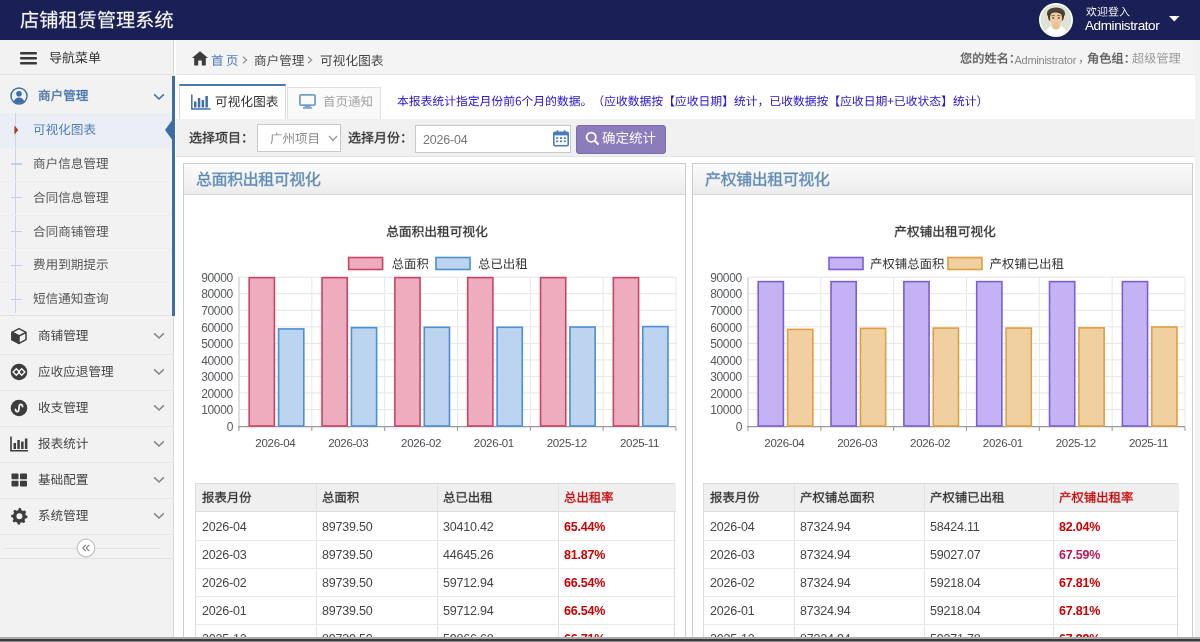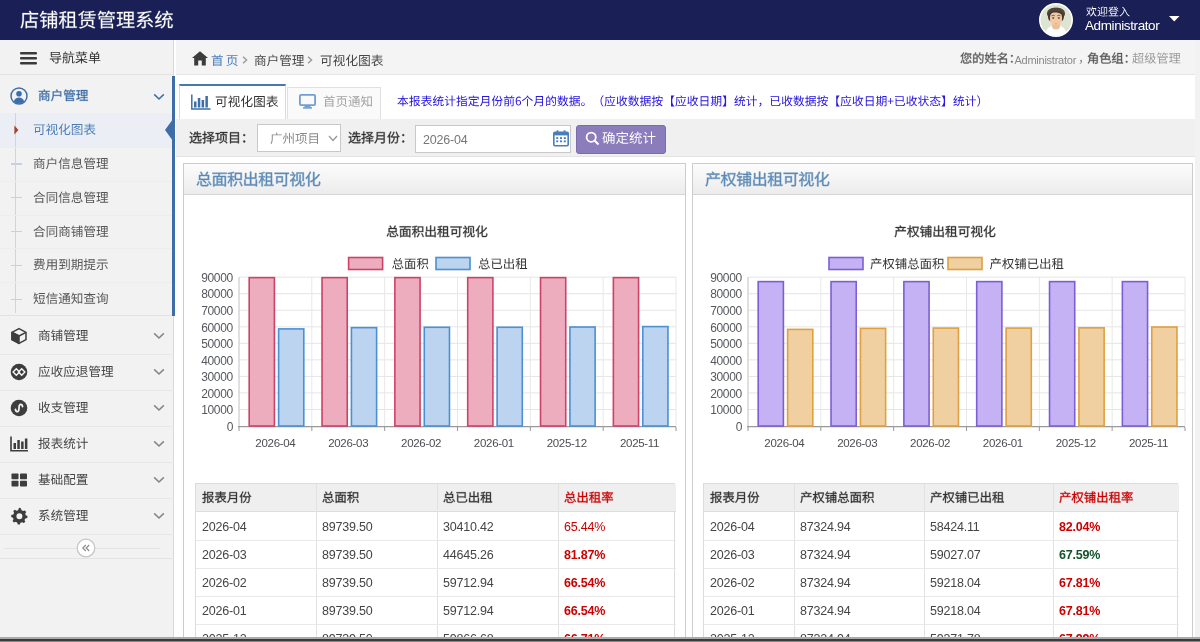--- a/index.html
+++ b/index.html
@@ -810,21 +810,21 @@
           <g fill="#c00" stroke="#c00" stroke-width="26" transform="translate(0.0,10.9) scale(0.01240,-0.01240)">
             <use href="#g603b" x="0"></use>
             <use href="#g51fa" x="1000"></use>
             <use href="#g79df" x="2000"></use>
             <use href="#g7387" x="3000"></use>
           </g>
         </svg></div>
       <div style="position:absolute;left:6px;top:36px;font-size:12.5px;letter-spacing:-0.2px;color:#454545">2026-04</div>
       <div style="position:absolute;left:126px;top:36px;font-size:12.5px;letter-spacing:-0.2px;color:#454545">89739.50</div>
       <div style="position:absolute;left:247px;top:36px;font-size:12.5px;letter-spacing:-0.2px;color:#454545">30410.42</div>
-      <div style="position:absolute;left:368px;top:36px;font-size:12.5px;letter-spacing:-0.2px;font-weight:normal;color:#c00">65.44%</div>
+      <div style="position:absolute;left:368px;top:36px;font-size:12.5px;letter-spacing:-0.2px;font-weight:bold;color:#c00">65.44%</div>
       <div style="position:absolute;left:0;top:56px;width:480px;height:1px;background:#e9e9e9"></div>
       <div style="position:absolute;left:6px;top:64px;font-size:12.5px;letter-spacing:-0.2px;color:#454545">2026-03</div>
       <div style="position:absolute;left:126px;top:64px;font-size:12.5px;letter-spacing:-0.2px;color:#454545">89739.50</div>
       <div style="position:absolute;left:247px;top:64px;font-size:12.5px;letter-spacing:-0.2px;color:#454545">44645.26</div>
       <div style="position:absolute;left:368px;top:64px;font-size:12.5px;letter-spacing:-0.2px;font-weight:bold;color:#c00">81.87%</div>
       <div style="position:absolute;left:0;top:84px;width:480px;height:1px;background:#e9e9e9"></div>
       <div style="position:absolute;left:6px;top:92px;font-size:12.5px;letter-spacing:-0.2px;color:#454545">2026-02</div>
       <div style="position:absolute;left:126px;top:92px;font-size:12.5px;letter-spacing:-0.2px;color:#454545">89739.50</div>
       <div style="position:absolute;left:247px;top:92px;font-size:12.5px;letter-spacing:-0.2px;color:#454545">59712.94</div>
       <div style="position:absolute;left:368px;top:92px;font-size:12.5px;letter-spacing:-0.2px;font-weight:bold;color:#c00">66.54%</div>
@@ -883,21 +883,21 @@
           </g>
         </svg></div>
       <div style="position:absolute;left:6px;top:36px;font-size:12.5px;letter-spacing:-0.2px;color:#454545">2026-04</div>
       <div style="position:absolute;left:96px;top:36px;font-size:12.5px;letter-spacing:-0.2px;color:#454545">87324.94</div>
       <div style="position:absolute;left:226px;top:36px;font-size:12.5px;letter-spacing:-0.2px;color:#454545">58424.11</div>
       <div style="position:absolute;left:355px;top:36px;font-size:12.5px;letter-spacing:-0.2px;font-weight:bold;color:#c00">82.04%</div>
       <div style="position:absolute;left:0;top:56px;width:475px;height:1px;background:#e9e9e9"></div>
       <div style="position:absolute;left:6px;top:64px;font-size:12.5px;letter-spacing:-0.2px;color:#454545">2026-03</div>
       <div style="position:absolute;left:96px;top:64px;font-size:12.5px;letter-spacing:-0.2px;color:#454545">87324.94</div>
       <div style="position:absolute;left:226px;top:64px;font-size:12.5px;letter-spacing:-0.2px;color:#454545">59027.07</div>
-      <div style="position:absolute;left:355px;top:64px;font-size:12.5px;letter-spacing:-0.2px;font-weight:bold;color:#14532d">67.59%</div>
+      <div style="position:absolute;left:355px;top:64px;font-size:12.5px;letter-spacing:-0.2px;font-weight:bold;color:#be185d">67.59%</div>
       <div style="position:absolute;left:0;top:84px;width:475px;height:1px;background:#e9e9e9"></div>
       <div style="position:absolute;left:6px;top:92px;font-size:12.5px;letter-spacing:-0.2px;color:#454545">2026-02</div>
       <div style="position:absolute;left:96px;top:92px;font-size:12.5px;letter-spacing:-0.2px;color:#454545">87324.94</div>
       <div style="position:absolute;left:226px;top:92px;font-size:12.5px;letter-spacing:-0.2px;color:#454545">59218.04</div>
       <div style="position:absolute;left:355px;top:92px;font-size:12.5px;letter-spacing:-0.2px;font-weight:bold;color:#c00">67.81%</div>
       <div style="position:absolute;left:0;top:112px;width:475px;height:1px;background:#e9e9e9"></div>
       <div style="position:absolute;left:6px;top:120px;font-size:12.5px;letter-spacing:-0.2px;color:#454545">2026-01</div>
       <div style="position:absolute;left:96px;top:120px;font-size:12.5px;letter-spacing:-0.2px;color:#454545">87324.94</div>
       <div style="position:absolute;left:226px;top:120px;font-size:12.5px;letter-spacing:-0.2px;color:#454545">59218.04</div>
       <div style="position:absolute;left:355px;top:120px;font-size:12.5px;letter-spacing:-0.2px;font-weight:bold;color:#c00">67.81%</div>

